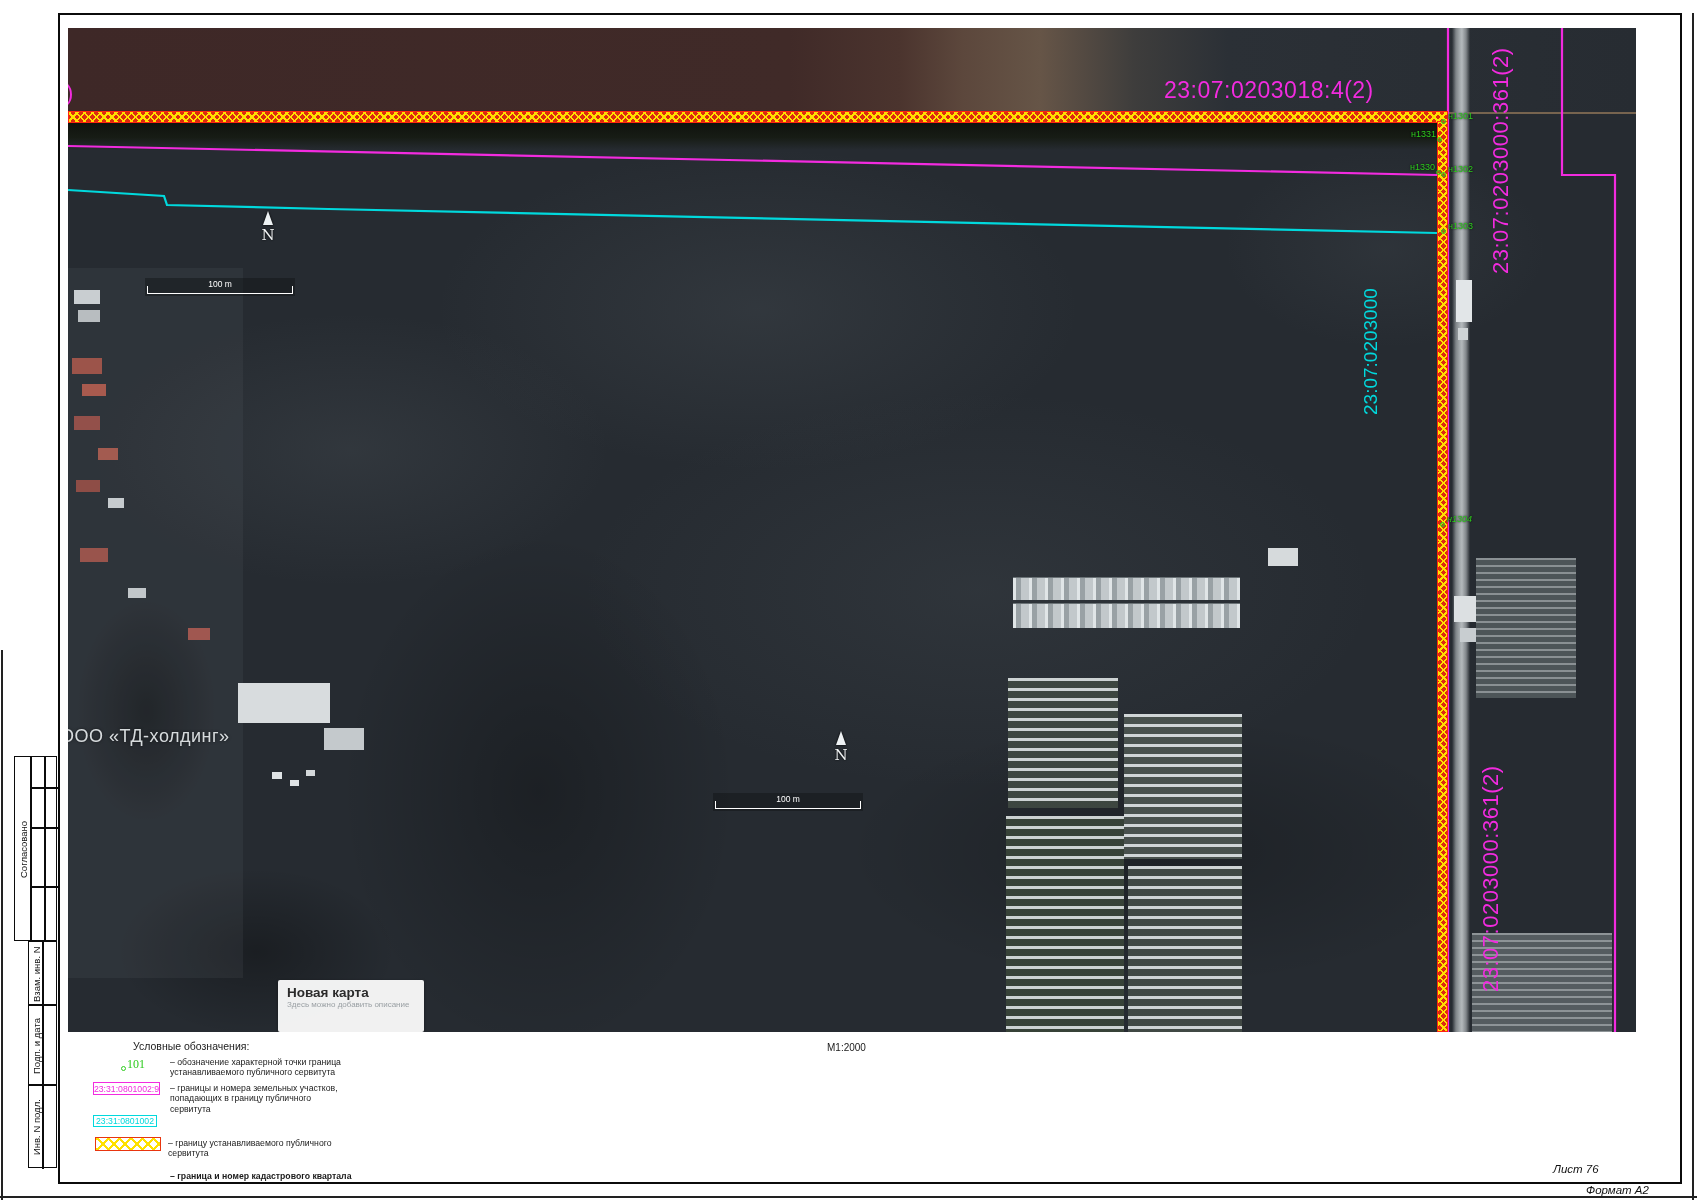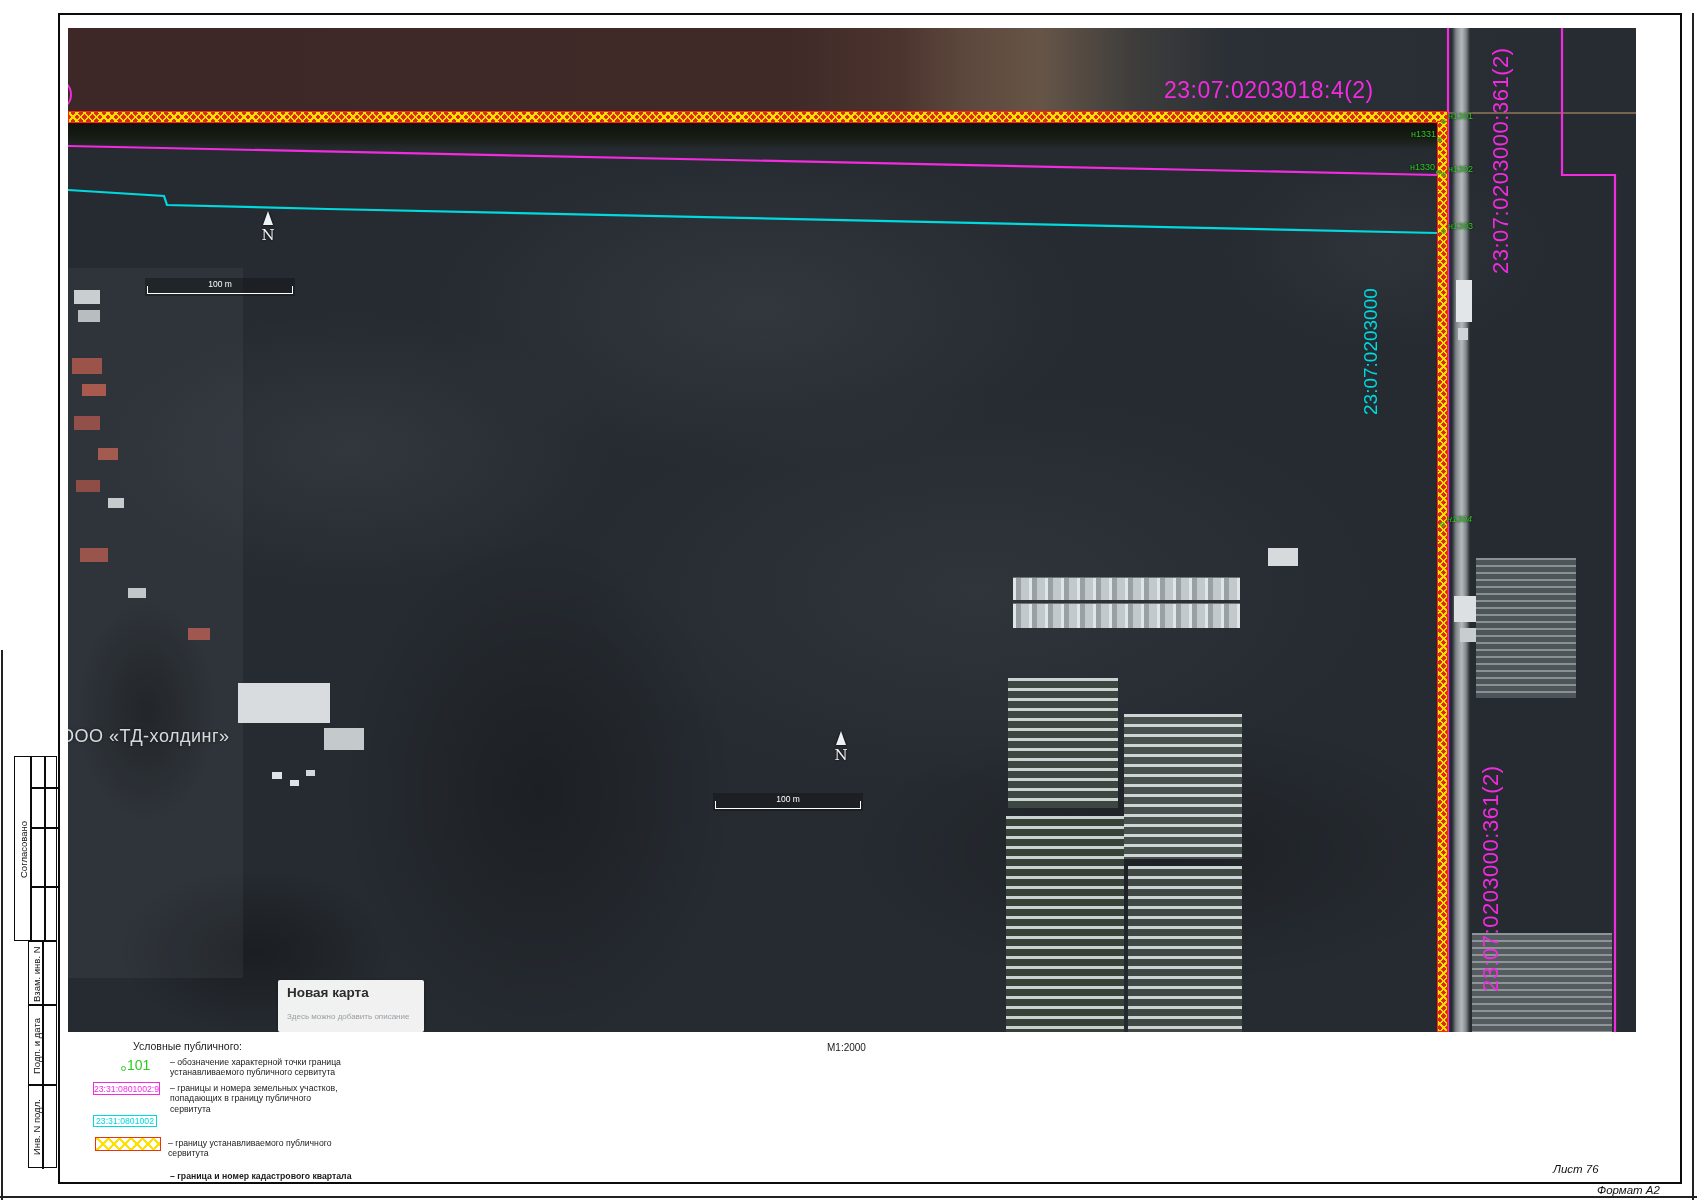--- a/index.html
+++ b/index.html
@@ -56,28 +56,28 @@
   .na .nl{display:block;margin-top:3px;color:#f2f5f6;font-family:"DejaVu Serif",serif;font-size:15px;
           text-shadow:0 0 2px #000;line-height:1;}
   .sbar{width:150px;height:18px;background:rgba(14,17,19,.42);}
   .sbar .bracket{position:absolute;left:2px;right:2px;bottom:2px;height:7px;
     border-left:1.5px solid #fff;border-right:1.5px solid #fff;border-bottom:1.5px solid #fff;}
   .sbar .slab{position:absolute;left:0;right:0;top:1px;text-align:center;color:#fff;font-size:8.5px;}
   
   .popup{left:210px;top:952px;width:146px;height:52px;background:rgba(252,252,252,.95);
          border-radius:2px;padding:5px 9px;box-sizing:border-box;box-shadow:0 1px 3px rgba(0,0,0,.4);}
   .popup .pt{font-size:13.5px;font-weight:bold;color:#2b2b2b;}
-  .popup .pc{font-size:8px;color:#9aa0a4;margin-top:12px;}
+  .popup .pc{font-size:8px;color:#9aa0a4;margin-top:0;}
   
   .leg-t{font-size:10.5px;color:#1a1a1a;}
   .leg-line{font-size:8.7px;color:#1a1a1a;line-height:10.4px;white-space:nowrap;}
   .leg-box{box-sizing:border-box;display:flex;align-items:center;justify-content:center;
            font-size:8.7px;white-space:nowrap;background:#fff;}
   .leg-dot{width:5px;height:5px;border:1px solid #2ecb1e;border-radius:50%;box-sizing:border-box;}
-  .leg-num{color:#2ecb1e;font-size:14px;}
+  .leg-num{color:#2ecb1e;font-size:12px;font-family:Liberation Serif, serif;}
   .band-swatch{border:1.5px solid #e8350f;background-color:#fff;
     background-image:repeating-linear-gradient(45deg,#ffe100 0 2px,transparent 2px 8px),
                      repeating-linear-gradient(135deg,#ffe100 0 2px,transparent 2px 8px);}
   
   .stampbox{border:1.5px solid #0b0b0b;box-sizing:border-box;background:#fff;}
   .stamp-lab{display:flex;align-items:center;justify-content:center;font-size:9.5px;color:#111;}
   .thin{background:#0b0b0b;}
   .small-it{font-style:italic;font-size:11.5px;color:#111;white-space:nowrap;}
 </style>
 </head>
@@ -176,21 +176,21 @@
   <div class="abs sbar" style="left:77px;top:250px;">
     <div class="bracket"></div>
     <div class="slab">100 m</div>
   </div>
   <div class="abs sbar" style="left:645px;top:765px;">
     <div class="bracket"></div>
     <div class="slab">100 m</div>
   </div>
 </div>
 
-<div class="abs leg-t" style="left:133px;top:1040px;">Условные публичного:</div>
+<div class="abs leg-t" style="left:133px;top:1040px;">Условные обозначения:</div>
 
 <div class="abs leg-num" style="left:127px;top:1057px;">101</div>
 <div class="abs leg-dot" style="left:121px;top:1066px;"></div>
 <div class="abs" style="left:170px;top:1057px;">
   <div class="leg-line">– обозначение характерной точки граница</div>
   <div class="leg-line">устанавливаемого публичного сервитута</div>
 </div>
 
 <div class="abs leg-box mag" style="left:93px;top:1082px;width:67px;height:13px;border:1px solid #f22bdf;">23:31:0801002:9</div>
 <div class="abs" style="left:170px;top:1083px;">
@@ -205,21 +205,21 @@
 </div>
 
 <div class="abs band-swatch" style="left:95px;top:1137px;width:66px;height:14px;box-sizing:border-box;"></div>
 <div class="abs" style="left:168px;top:1138px;">
   <div class="leg-line">– границу устанавливаемого публичного</div>
   <div class="leg-line">сервитута</div>
 </div>
 
 <div class="abs" style="left:827px;top:1042px;font-size:10px;color:#1a1a1a;">М1:2000</div>
 <div class="abs small-it" style="left:1553px;top:1163px;">Лист 76</div>
-<div class="abs small-it" style="left:1586px;top:1184px;margin-left:11px;">Формат А2</div>
+<div class="abs small-it" style="left:1586px;top:1184px;">Формат А2</div>
 
 <div class="abs stampbox" style="left:14px;top:756px;width:43px;height:185px;">
   <div class="abs stamp-lab vtext" style="left:0;top:0;width:16px;height:185px;">Согласовано</div>
   <div class="abs thin" style="left:15px;top:0;width:1.5px;height:185px;"></div>
   <div class="abs thin" style="left:29px;top:0;width:1.5px;height:185px;"></div>
   <div class="abs thin" style="left:15px;top:30px;width:28px;height:1.5px;"></div>
   <div class="abs thin" style="left:15px;top:70px;width:28px;height:1.5px;"></div>
   <div class="abs thin" style="left:15px;top:129px;width:28px;height:1.5px;"></div>
 </div>
 <div class="abs stampbox" style="left:28px;top:941px;width:29px;height:64px;">

